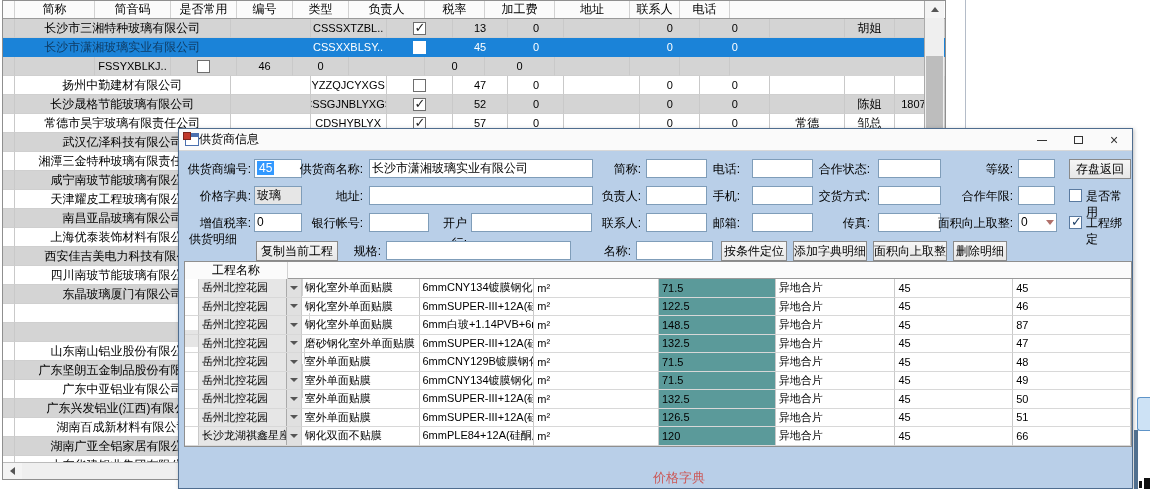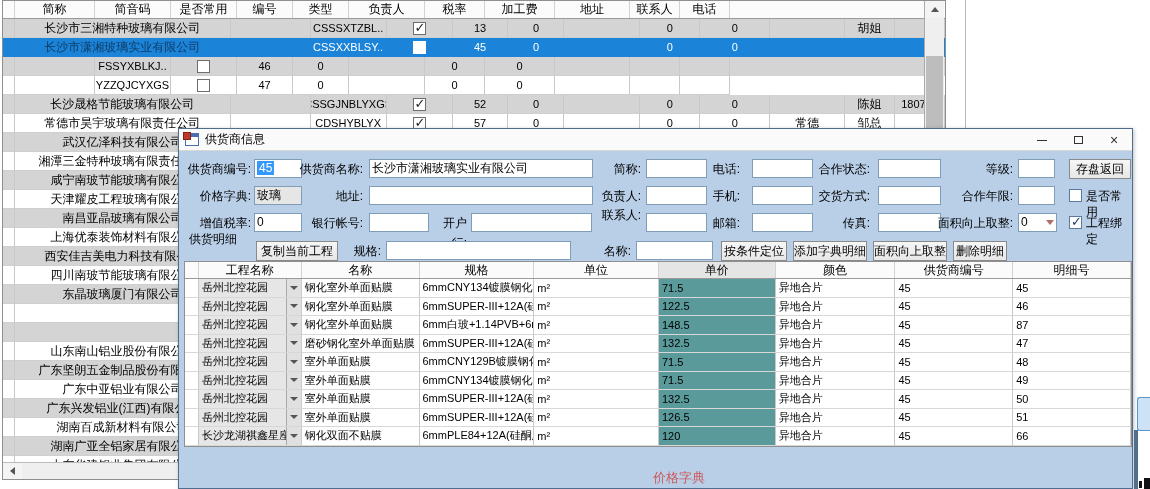--- a/index.html
+++ b/index.html
@@ -38,21 +38,21 @@
   #bg-vthumb { position:absolute; left:1px; top:55px; width:17px; height:185px; background:#bdbdbd; }
   #bg-hscroll { position:absolute; left:0; top:461px; width:942px; height:17px; background:#efefef; border-top:1px solid #bbb; }
 
   #panel-line { position:absolute; left:965px; top:0; width:1px; height:480px; background:#b4bcc8; }
 
   
   #dialog { position:absolute; left:178px; top:128px; width:955px; height:361px;
     background:#b9cfe8; border:1px solid #4f6d8f; box-shadow:1px 1px 4px rgba(0,0,0,.25); }
   #dlg-titlebar { position:absolute; left:0; top:0; width:100%; height:22px; background:#fafafa;
     border-bottom:1px solid #d8d8d8; display:flex; align-items:center; }
-  #dlg-title { margin-left:6px; font-size:12px; }
+  #dlg-title { margin-left:0; font-size:12px; }
   .app-icon { width:14px; height:13px; margin-left:6px; position:relative; background:#fff; border:1px solid #4a6fae; }
   .app-icon::before { content:""; position:absolute; left:0; top:0; width:100%; height:3px; background:#4a6fae; }
   .app-icon::after { content:""; position:absolute; left:-3px; top:-2px; width:6px; height:6px; background:#c0392b; border:1px solid #7b241c; }
   .win-btn { position:absolute; top:0; width:36px; height:22px; display:flex; align-items:center; justify-content:center; color:#333; }
   #btn-min{ right:72px; } #btn-max{ right:36px; } #btn-close{ right:0; font-size:14px; }
   .glyph-min { width:10px; height:1px; background:#333; }
   .glyph-max { width:9px; height:8px; border:1px solid #333; }
 
   .f-lbl { position:absolute; height:20px; line-height:20px; text-align:right; font-size:12px; }
   .f-txt { position:absolute; height:19px; background:#fff; border:1px solid #7f9db9; font-size:12px;
@@ -63,21 +63,21 @@
   .combo .arrow { margin-left:auto; width:0; height:0; border-left:4px solid transparent; border-right:4px solid transparent; border-top:5px solid #b0706a; }
   .wcb { position:absolute; width:13px; height:13px; background:#fff; border:1px solid #5a7aa0; }
   .wcb.checked::after { content:"✓"; position:absolute; left:1px; top:-3px; font-size:13px; color:#1d3f66; }
   .wcb-lbl { position:absolute; height:16px; line-height:16px; font-size:12px; }
   .btn { position:absolute; height:20px; background:linear-gradient(#f6f6f6,#e7e7e7);
     border:1px solid #8a8a8a; font-size:12px; display:flex; align-items:center; justify-content:center; }
 
   
   #detail-grid { position:absolute; left:5px; top:132px; width:948px; height:186px;
     background:#fff; border:1px solid #8f8f8f; overflow:hidden; }
-  .d-header { display:flex; height:17px; background:#fbfbfb; border-bottom:1px solid #9a9a9a; }
+  .d-header { display:flex; height:17px; background:#fbfbfb; border-bottom:1px solid #9a9a9a;flex-direction:column; }
   .d-header .dc { border-right:1px solid #d2d2d2; display:flex; align-items:center; justify-content:center; font-size:12px; }
   .d-row { display:flex; height:18.5px; background:#fff; }
   .d-row .dc { border-right:1px solid #c9c9c9; border-bottom:1px solid #d8d8d8;
     display:flex; align-items:center; padding:0 3px; font-size:11px; overflow:hidden; white-space:nowrap; }
   .d-rh{width:14px} .d-project{width:103px;background:#e6e6e6;padding:0!important}
   .d-name{width:118px} .d-spec{width:115px} .d-unit{width:125px}
   .d-price{width:117px;background:#5b9a9a} .d-color{width:120px} .d-sno{width:118px} .d-dno{width:118px}
   .d-project .txt { flex:1; padding:0 3px; overflow:hidden; white-space:nowrap; }
   .d-project .dd { width:15px; height:100%; border-left:1px solid #aaa; background:#e0e0e0;
     display:flex; align-items:center; justify-content:center; }
@@ -160,20 +160,21 @@
     <div class="c c-leader"></div>
     <div class="c c-tax">0</div>
     <div class="c c-fee">0</div>
     <div class="c c-addr"></div>
     <div class="c c-contact"></div>
     <div class="c c-phone"></div>
   </div>
 
   <div class="bg-row even">
     <div class="c c-rh"></div>
+    <div class="c c-name">扬州中勤建材有限公司</div>
     <div class="c c-abbr"></div>
     <div class="c c-code">YZZQJCYXGS</div>
     <div class="c c-common">
           <span class="cb"></span>
         </div>
     <div class="c c-num">47</div>
     <div class="c c-type">0</div>
     <div class="c c-leader"></div>
     <div class="c c-tax">0</div>
     <div class="c c-fee">0</div>
@@ -367,21 +368,21 @@
   <div class="f-txt" style="left:839px;top:57px;width:37px"></div>
   <span class="wcb" style="left:890px;top:60px"></span>
   <span class="wcb-lbl" style="left:907px;top:59px">是否常用</span>
 
   <div class="f-lbl" style="left:2px;top:84px;width:70px">增值税率:</div>
   <div class="f-txt" style="left:75px;top:84px;width:48px">0</div>
   <div class="f-lbl" style="left:110px;top:84px;width:74px">银行帐号:</div>
   <div class="f-txt" style="left:190px;top:84px;width:60px"></div>
   <div class="f-lbl" style="left:250px;top:84px;width:38px">开户行:</div>
   <div class="f-txt" style="left:292px;top:84px;width:121px"></div>
-  <div class="f-lbl" style="left:396px;top:76px;width:66px">联系人:</div>
+  <div class="f-lbl" style="left:396px;top:84px;width:66px">联系人:</div>
   <div class="f-txt" style="left:467px;top:84px;width:61px"></div>
   <div class="f-lbl" style="left:505px;top:84px;width:56px">邮箱:</div>
   <div class="f-txt" style="left:573px;top:84px;width:61px"></div>
   <div class="f-lbl" style="left:630px;top:84px;width:61px">传真:</div>
   <div class="f-txt" style="left:699px;top:84px;width:63px"></div>
   <div class="f-lbl" style="left:740px;top:84px;width:94px">面积向上取整:</div>
   <div class="f-txt combo" style="left:839px;top:84px;width:39px">
       <span>0</span>
       <span class="arrow"></span>
     </div>

